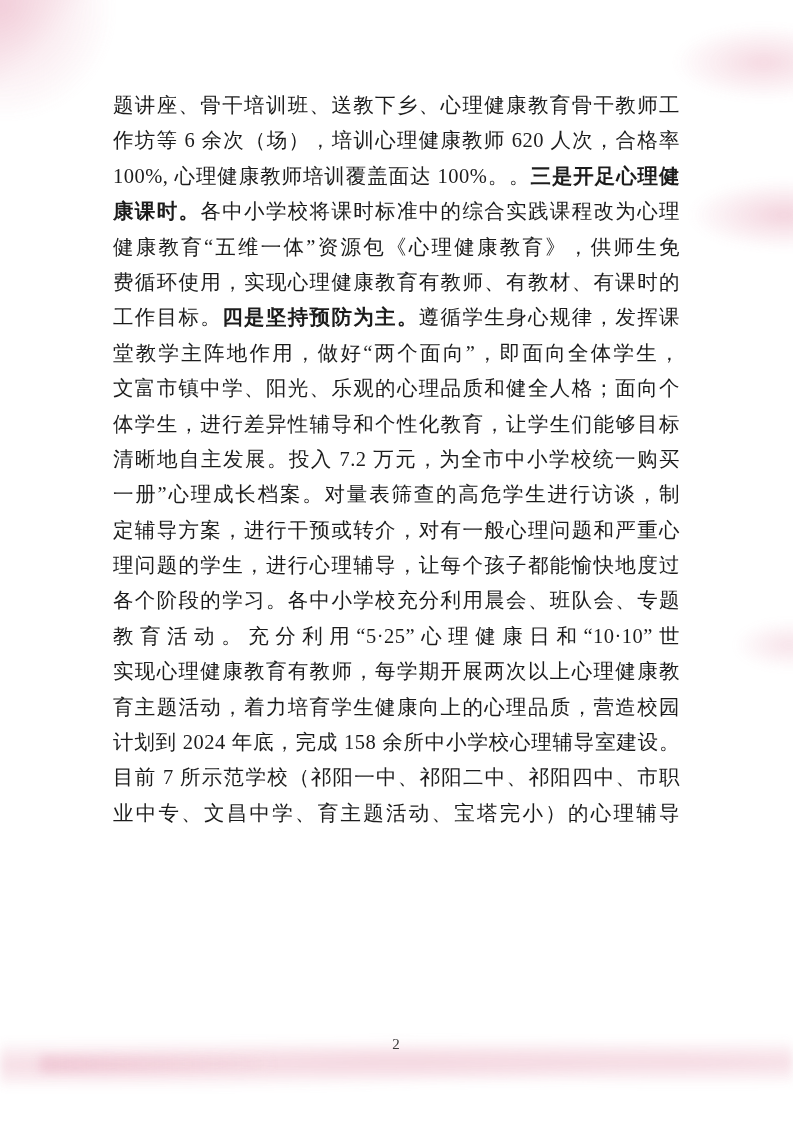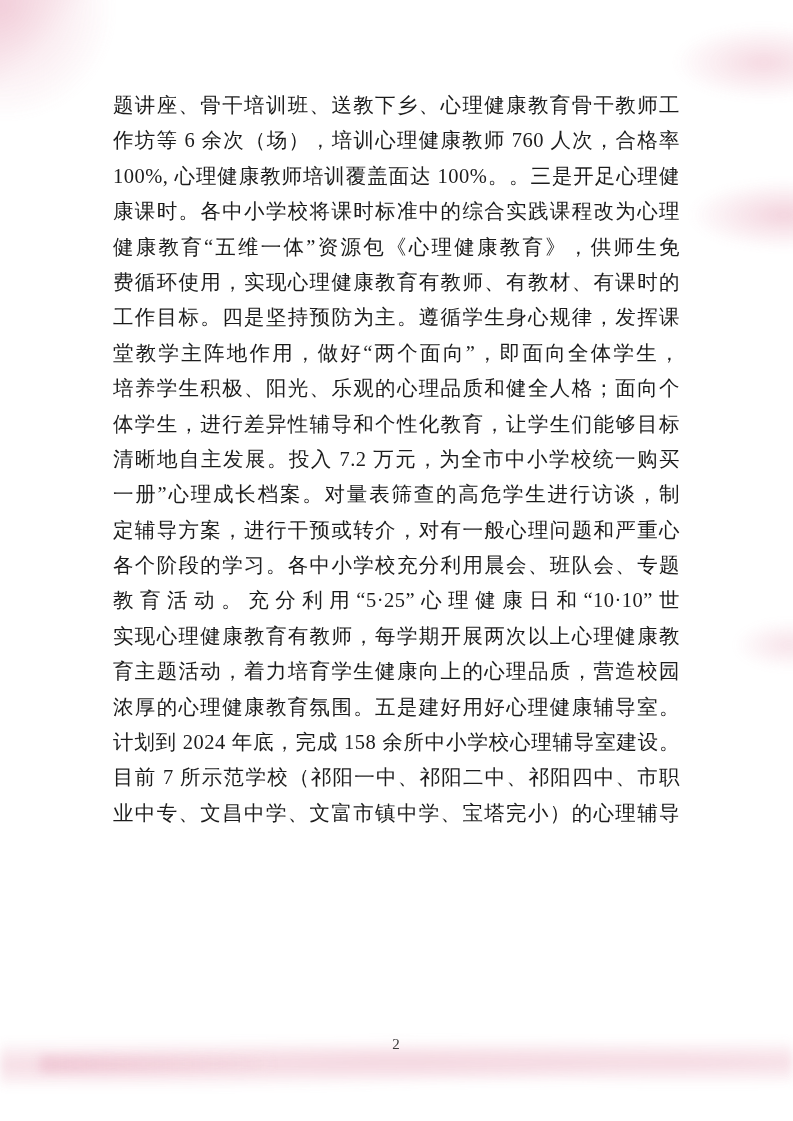--- a/index.html
+++ b/index.html
@@ -26,21 +26,21 @@
     line-height: 35.4px;
     font-size: 20.5px;
     color: var(--ink, #1c1c1c);
     letter-spacing: 0.5px;
     text-align: justify;
     text-align-last: justify;
     white-space: normal;
     overflow: hidden;
   }
   .line span.bold {
-    font-weight: 400;
+    font-weight: 700;
   }
   .page-number {
     position: absolute;
     left: 0;
     top: 1036px;
     width: 100%;
     text-align: center;
     font-size: 15px;
     color: #3a3a3a;
     letter-spacing: 1px;
@@ -94,37 +94,37 @@
 
   <div class="artifact a-top-left"></div>
   <div class="artifact a-top-right"></div>
   <div class="artifact a-right-upper"></div>
   <div class="artifact a-right-mid"></div>
   <div class="artifact a-bottom-band"></div>
   <div class="artifact a-bottom-left-streak"></div>
 
   <div class="body-text">
       <div class="line"><span>题讲座、骨干培训班、送教下乡、心理健康教育骨干教师工</span></div>
-      <div class="line"><span>作坊等 6 余次（场），培训心理健康教师 760 人次，合格率</span></div>
+      <div class="line"><span>作坊等 6 余次（场），培训心理健康教师 620 人次，合格率</span></div>
       <div class="line"><span>100%, 心理健康教师培训覆盖面达 100%。。</span><span class="bold">三是开足心理健</span></div>
       <div class="line"><span class="bold">康课时。</span><span>各中小学校将课时标准中的综合实践课程改为心理</span></div>
       <div class="line"><span>健康教育“五维一体”资源包《心理健康教育》，供师生免</span></div>
       <div class="line"><span>费循环使用，实现心理健康教育有教师、有教材、有课时的</span></div>
       <div class="line"><span>工作目标。</span><span class="bold">四是坚持预防为主。</span><span>遵循学生身心规律，发挥课</span></div>
       <div class="line"><span>堂教学主阵地作用，做好“两个面向”，即面向全体学生，</span></div>
-      <div class="line"><span>培养学生积极、阳光、乐观的心理品质和健全人格；面向个</span></div>
+      <div class="line"><span>文富市镇中学、阳光、乐观的心理品质和健全人格；面向个</span></div>
       <div class="line"><span>体学生，进行差异性辅导和个性化教育，让学生们能够目标</span></div>
       <div class="line"><span>清晰地自主发展。投入 7.2 万元，为全市中小学校统一购买</span></div>
       <div class="line"><span>一册”心理成长档案。对量表筛查的高危学生进行访谈，制</span></div>
       <div class="line"><span>定辅导方案，进行干预或转介，对有一般心理问题和严重心</span></div>
+      <div class="line"><span>理问题的学生，进行心理辅导，让每个孩子都能愉快地度过</span></div>
       <div class="line"><span>各个阶段的学习。各中小学校充分利用晨会、班队会、专题</span></div>
       <div class="line"><span>教育活动。充分利用“5·25”心理健康日和“10·10”世</span></div>
       <div class="line"><span>实现心理健康教育有教师，每学期开展两次以上心理健康教</span></div>
       <div class="line"><span>育主题活动，着力培育学生健康向上的心理品质，营造校园</span></div>
-      <div class="line"><span>浓厚的心理健康教育氛围。</span><span class="bold">五是建好用好心理健康辅导室。</span></div>
       <div class="line"><span>计划到 2024 年底，完成 158 余所中小学校心理辅导室建设。</span></div>
       <div class="line"><span>目前 7 所示范学校（祁阳一中、祁阳二中、祁阳四中、市职</span></div>
-      <div class="line"><span>业中专、文昌中学、文富市镇中学、宝塔完小）的心理辅导</span></div>
+      <div class="line"><span>业中专、文昌中学、育主题活动、宝塔完小）的心理辅导</span></div>
     </div>
 
   <div class="page-number">2</div>
 
 </div>
 
 </body></html>

